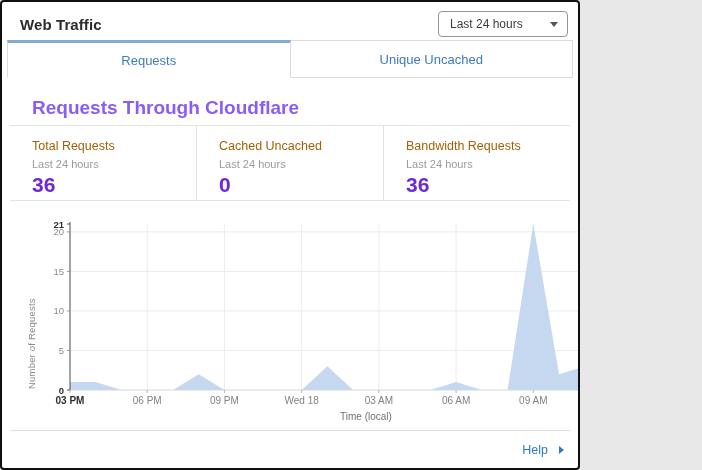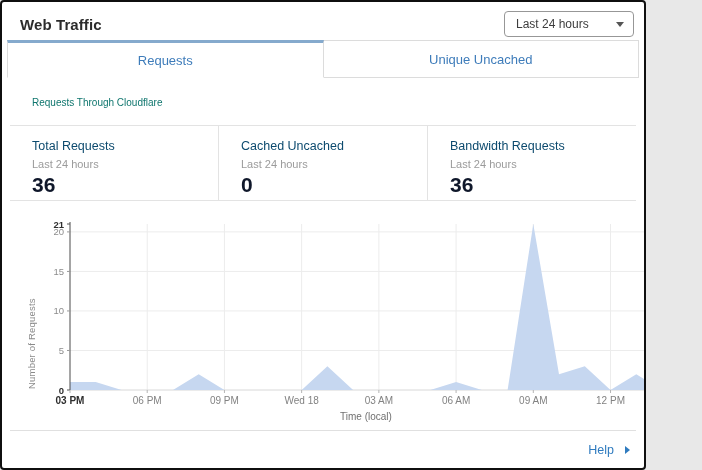--- a/index.html
+++ b/index.html
@@ -3,21 +3,21 @@
 <meta charset="utf-8">
 <style>
   * { box-sizing: border-box; margin: 0; padding: 0; }
   html,body { background:#e8e8e8; }
   body {
     font-family: "Liberation Sans", "DejaVu Sans", sans-serif;
     -webkit-font-smoothing: antialiased;
   }
   .page {
     position: relative;
-    width: 646px; height: 470px;
+    width: 580px; height: 470px;
     background: #ffffff;
     border: 2px solid #0f0f0f;
     border-radius: 4px;
     overflow: hidden;
   }
   
   .header {
     height: 38px;
     display: flex; align-items: center; justify-content: space-between;
     padding: 6px 10px 0 18px;
@@ -48,29 +48,29 @@
     border-bottom: 1px solid #dcdcdc;
     border-right: 1px solid #dcdcdc;
   }
   .tab.active {
     border-top: 3px solid #85aacd;
     border-bottom: 1px solid transparent;
     border-left: 1px solid #dcdcdc;
   }
   
   .section-head { height: 47px; padding: 19px 30px 0; }
-  .section-title { font-size: 10px; font-weight: normal; color: #0f766e; }
+  .section-title { font-size: 19px; font-weight: bold; color: #8b5cf6; }
   .divider { border-top: 1px solid #e3e3e3; margin: 0 8px; }
   
   .stats { display: flex; height: 75px; margin: 0 8px; border-bottom: 1px solid #e3e3e3; }
   .stat { flex: 1; padding: 13px 0 0 22px; }
   .stat + .stat { border-left: 1px solid #e3e3e3; }
-  .stat-label { font-size: 12.5px; color: #0c4a6e; }
+  .stat-label { font-size: 12.5px; color: #a16207; }
   .stat-period { font-size: 11px; color: #9b9b9b; margin-top: 5px; }
-  .stat-value { font-size: 21px; font-weight: bold; color: #0f172a; margin-top: 3px; }
+  .stat-value { font-size: 21px; font-weight: bold; color: #6d28d9; margin-top: 3px; }
   
   .chart-section { position: relative; height: 229px; margin: 0 8px; }
   .legend {
     position: absolute; top: 7px; right: 36px;
     display: flex; gap: 14px; align-items: center;
   }
   .legend-item { display: flex; align-items: center; gap: 2px; font-size: 11px; color: #3f3f3f; }
   .legend-dot { width: 9px; height: 9px; border-radius: 50%; display: inline-block; }
   .y-axis-title {
     position: absolute; left: 16px; top: 28px; height: 160px;

